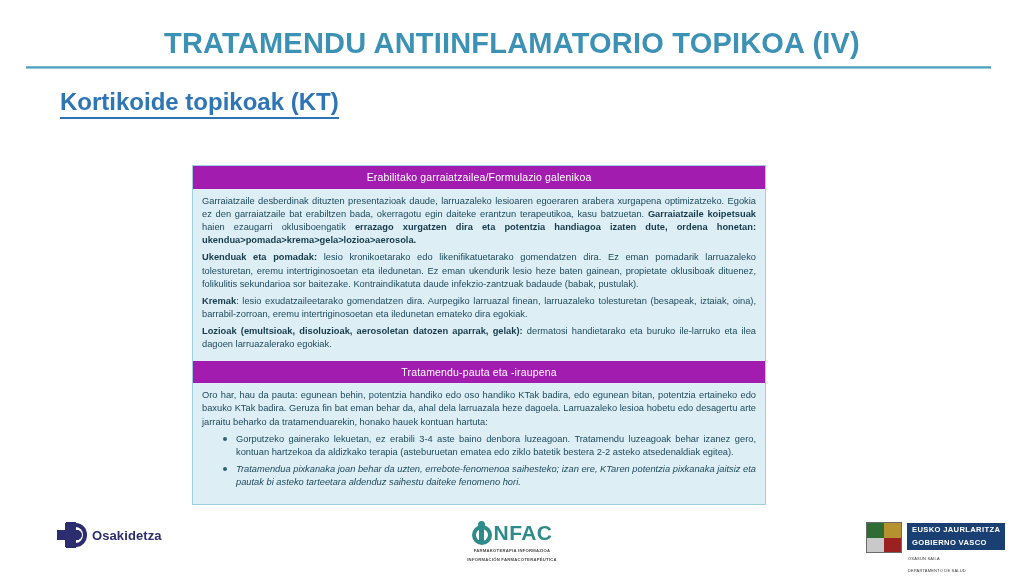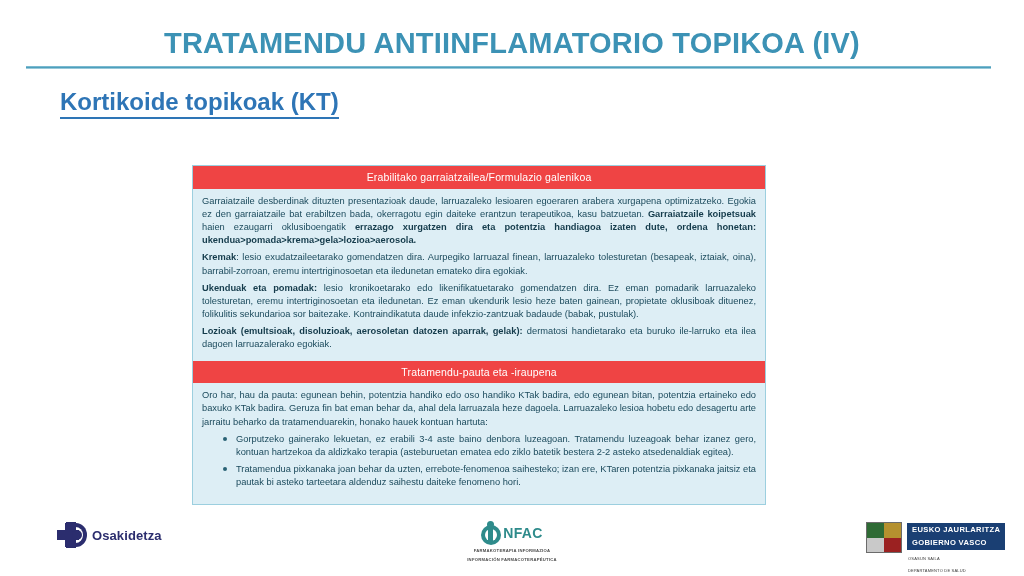--- a/index.html
+++ b/index.html
@@ -41,21 +41,21 @@
   
   .card{
     position:absolute;left:192px;top:165px;
     width:574px;
     background:#ddeef5;
     border:1px solid #9ccfdf;
     box-sizing:border-box;
     padding:0;
   }
   .band{
-    background:#ef4444;
+    background:#a21caf;
     color:#ffffff;
     text-align:center;
     font-size:10.5px;
     letter-spacing:.15px;
     padding:5px 4px 5px 4px;
     line-height:1.2;
   }
   .body{
     padding:6px 9px 7px 9px;
     color:#1b4a5c;
@@ -70,21 +70,21 @@
     margin:4px 0 0 0;
     padding-left:34px;
     list-style:none;
   }
   ul.bullets li{
     position:relative;
     margin:0 0 4px 0;
     text-align:justify;
     line-height:1.42;
   }
-  ul.bullets li:last-child{margin-bottom:7px;}
+  ul.bullets li:last-child{margin-bottom:7px;font-style:italic;}
   ul.bullets li:before{
     content:"";
     position:absolute;left:-13px;top:4px;
     width:4px;height:4px;border-radius:50%;
     background:#2a6275;
   }
   .band-2{margin-top:2px;}
 
   
   .logo-osakidetza{
@@ -132,21 +132,21 @@
     border-radius:50%;background:#ffffff;
   }
   .infac-i .dot{
     position:absolute;left:6px;top:0px;width:7px;height:7px;border-radius:50%;
     background:#2e8b8b;
   }
   .infac-i .stem{
     position:absolute;left:7px;top:8px;width:5px;height:13px;background:#2e8b8b;
   }
   .infac-word{
-    font-size:14px;font-weight:bold;color:#2e8b8b;
+    font-size:21px;font-weight:bold;color:#2e8b8b;
     letter-spacing:.4px;line-height:1;
   }
   .infac-sub{
     font-size:4.2px;color:#4a4a4a;letter-spacing:.25px;
     line-height:1.55;margin-top:2px;font-weight:bold;
   }
 
   .logo-gov{
     position:absolute;left:866px;top:522px;
     display:flex;align-items:flex-start;gap:5px;
@@ -182,22 +182,22 @@
 
   <div class="subtitle">Kortikoide topikoak (KT)</div>
 
   <div class="card">
 
     <div class="band">Erabilitako garraiatzailea/Formulazio galenikoa</div>
 
     <div class="body">
       <div>
           <p><span>Garraiatzaile desberdinak dituzten presentazioak daude, larruazaleko lesioaren egoeraren arabera xurgapena optimizatzeko. Egokia ez den garraiatzaile bat erabiltzen bada, okerragotu egin daiteke erantzun terapeutikoa, kasu batzuetan. </span><b>Garraiatzaile koipetsuak</b><span> haien ezaugarri oklusiboengatik </span><b>errazago xurgatzen dira eta potentzia handiagoa izaten dute, ordena honetan: ukendua&gt;pomada&gt;krema&gt;gela&gt;lozioa&gt;aerosola.</b></p>
+          <p><b>Ukenduak eta pomadak:</b><span> lesio kronikoetarako edo likenifikatuetarako gomendatzen dira. Ez eman pomadarik larruazaleko tolesturetan, eremu intertriginosoetan eta iledunetan. Ez eman ukendurik lesio heze baten gainean, propietate oklusiboak dituenez, folikulitis sekundarioa sor baitezake. Kontraindikatuta daude infekzio-zantzuak badaude (babak, pustulak).</span></p>
           <p><b>Kremak</b><span>: lesio exudatzaileetarako gomendatzen dira. Aurpegiko larruazal finean, larruazaleko tolesturetan (besapeak, iztaiak, oina), barrabil-zorroan, eremu intertriginosoetan eta iledunetan emateko dira egokiak.</span></p>
-          <p><b>Ukenduak eta pomadak:</b><span> lesio kronikoetarako edo likenifikatuetarako gomendatzen dira. Ez eman pomadarik larruazaleko tolesturetan, eremu intertriginosoetan eta iledunetan. Ez eman ukendurik lesio heze baten gainean, propietate oklusiboak dituenez, folikulitis sekundarioa sor baitezake. Kontraindikatuta daude infekzio-zantzuak badaude (babak, pustulak).</span></p>
           <p><b>Lozioak (emultsioak, disoluzioak, aerosoletan datozen aparrak, gelak):</b><span> dermatosi handietarako eta buruko ile-larruko eta ilea dagoen larruazalerako egokiak.</span></p>
         </div>
     </div>
 
     <div class="band band-2">Tratamendu-pauta eta -iraupena</div>
 
     <div class="body">
       <p>Oro har, hau da pauta: egunean behin, potentzia handiko edo oso handiko KTak badira, edo egunean bitan, potentzia ertaineko edo baxuko KTak badira. Geruza fin bat eman behar da, ahal dela larruazala heze dagoela. Larruazaleko lesioa hobetu edo desagertu arte jarraitu beharko da tratamenduarekin, honako hauek kontuan hartuta:</p>
       <ul class="bullets">
           <li>Gorputzeko gainerako lekuetan, ez erabili 3-4 aste baino denbora luzeagoan. Tratamendu luzeagoak behar izanez gero, kontuan hartzekoa da aldizkako terapia (asteburuetan ematea edo ziklo batetik bestera 2-2 asteko atsedenaldiak egitea).</li>

